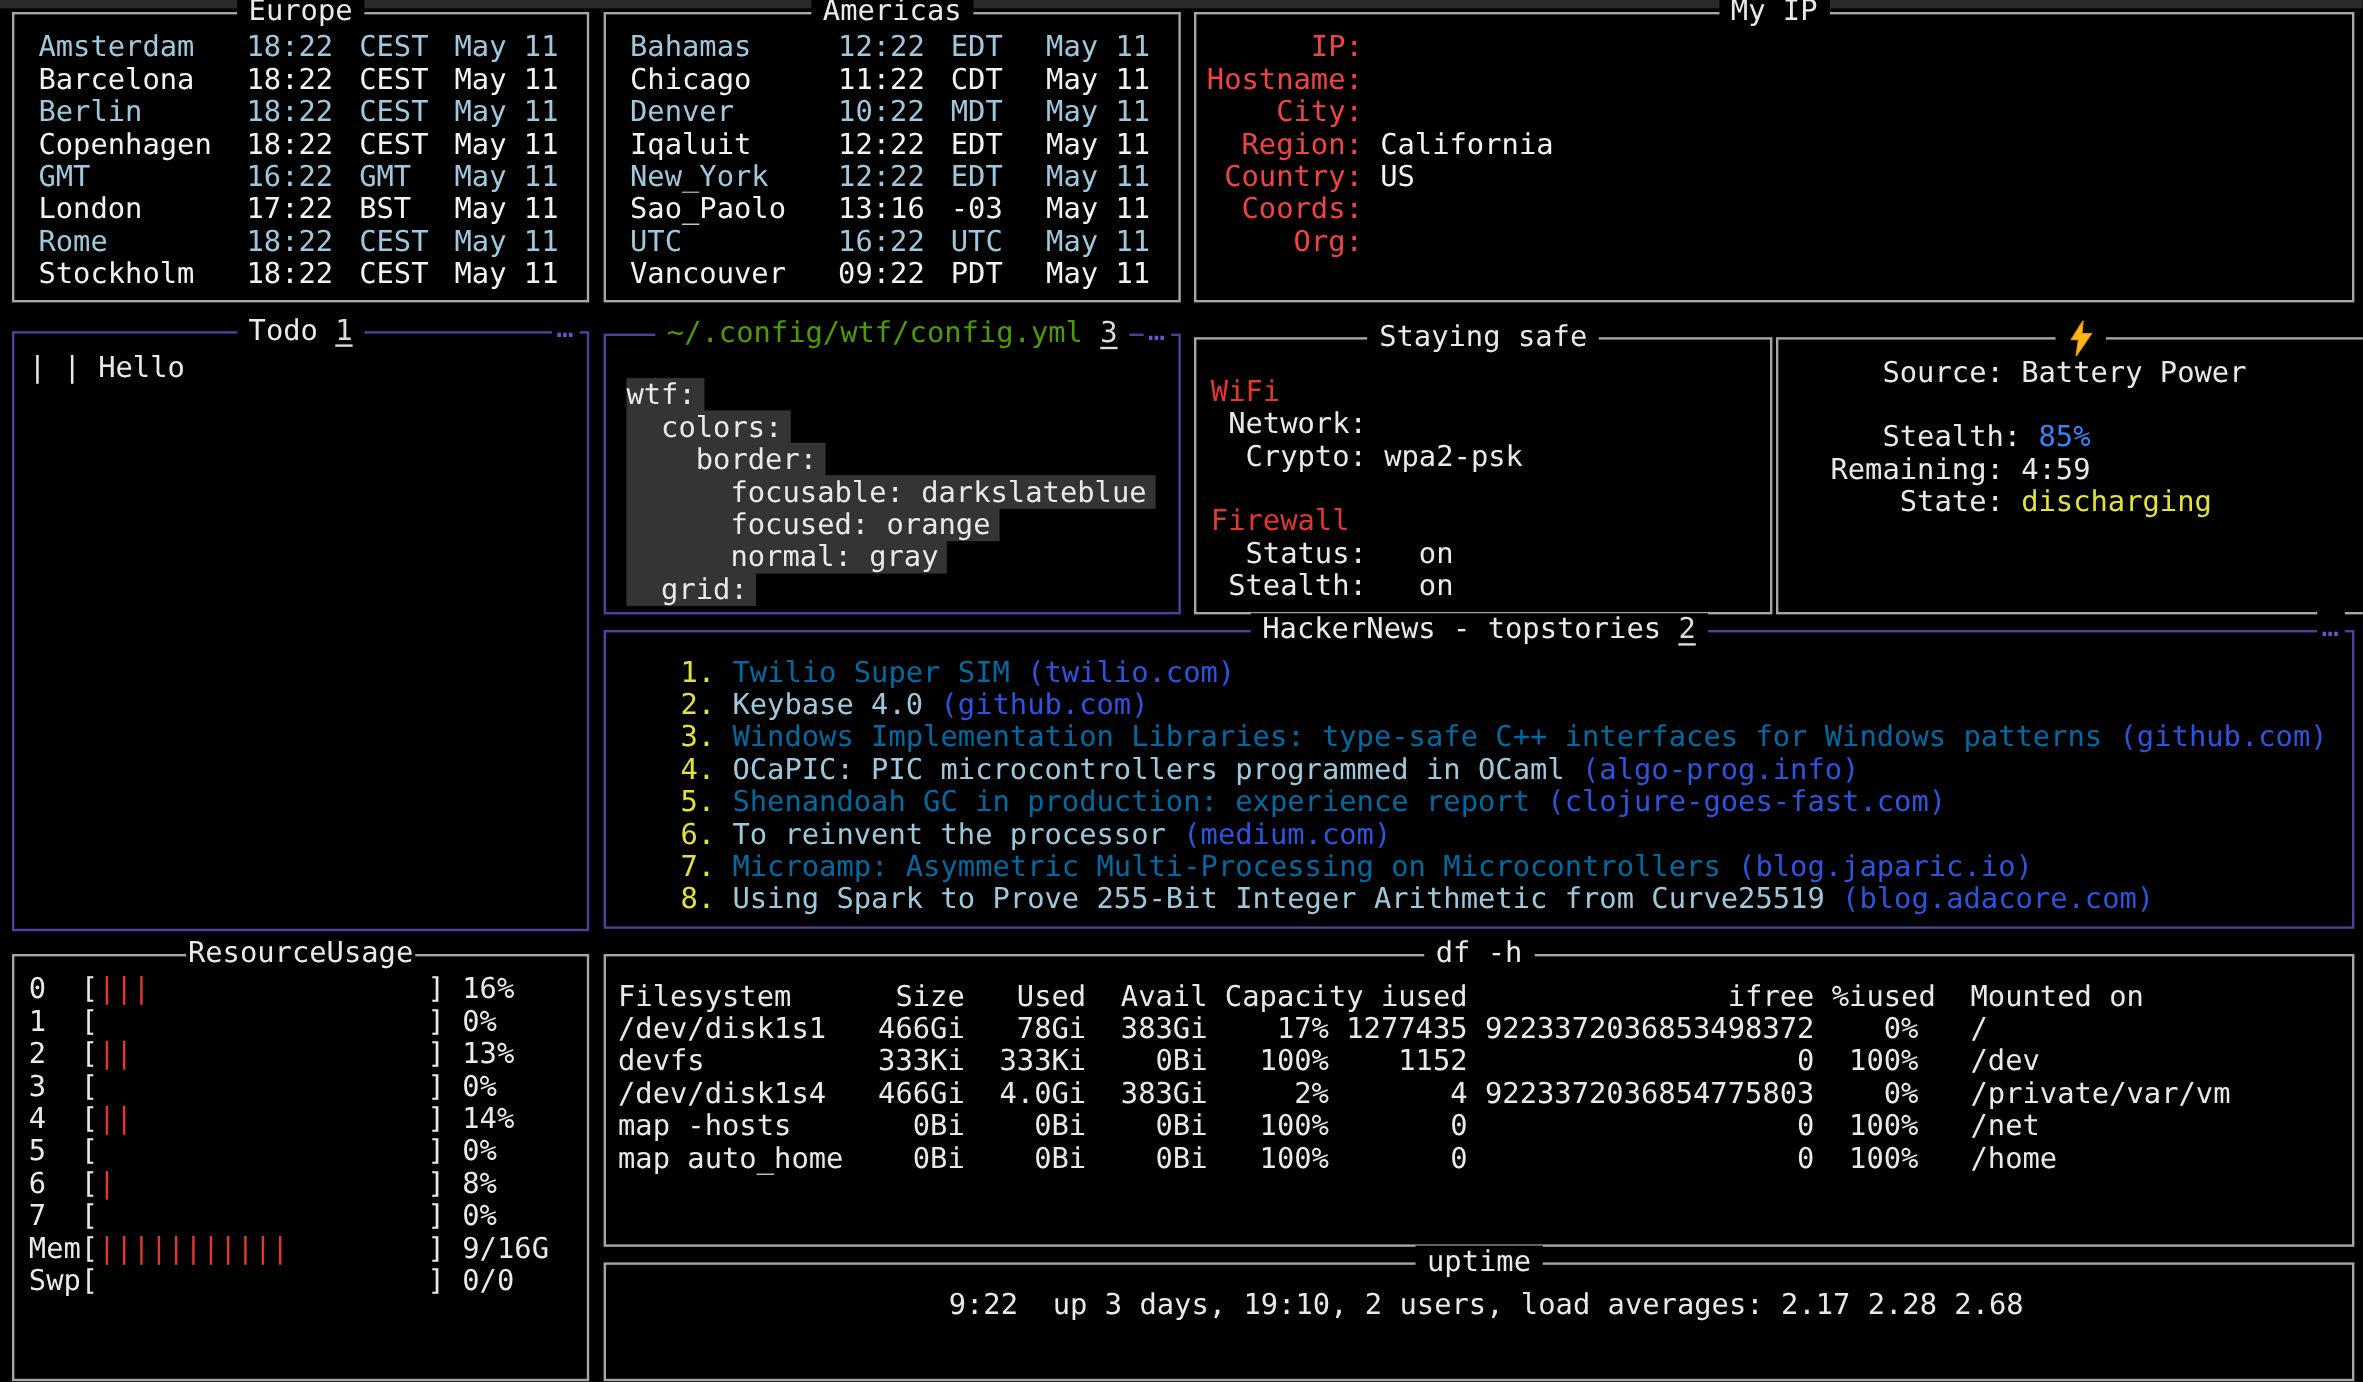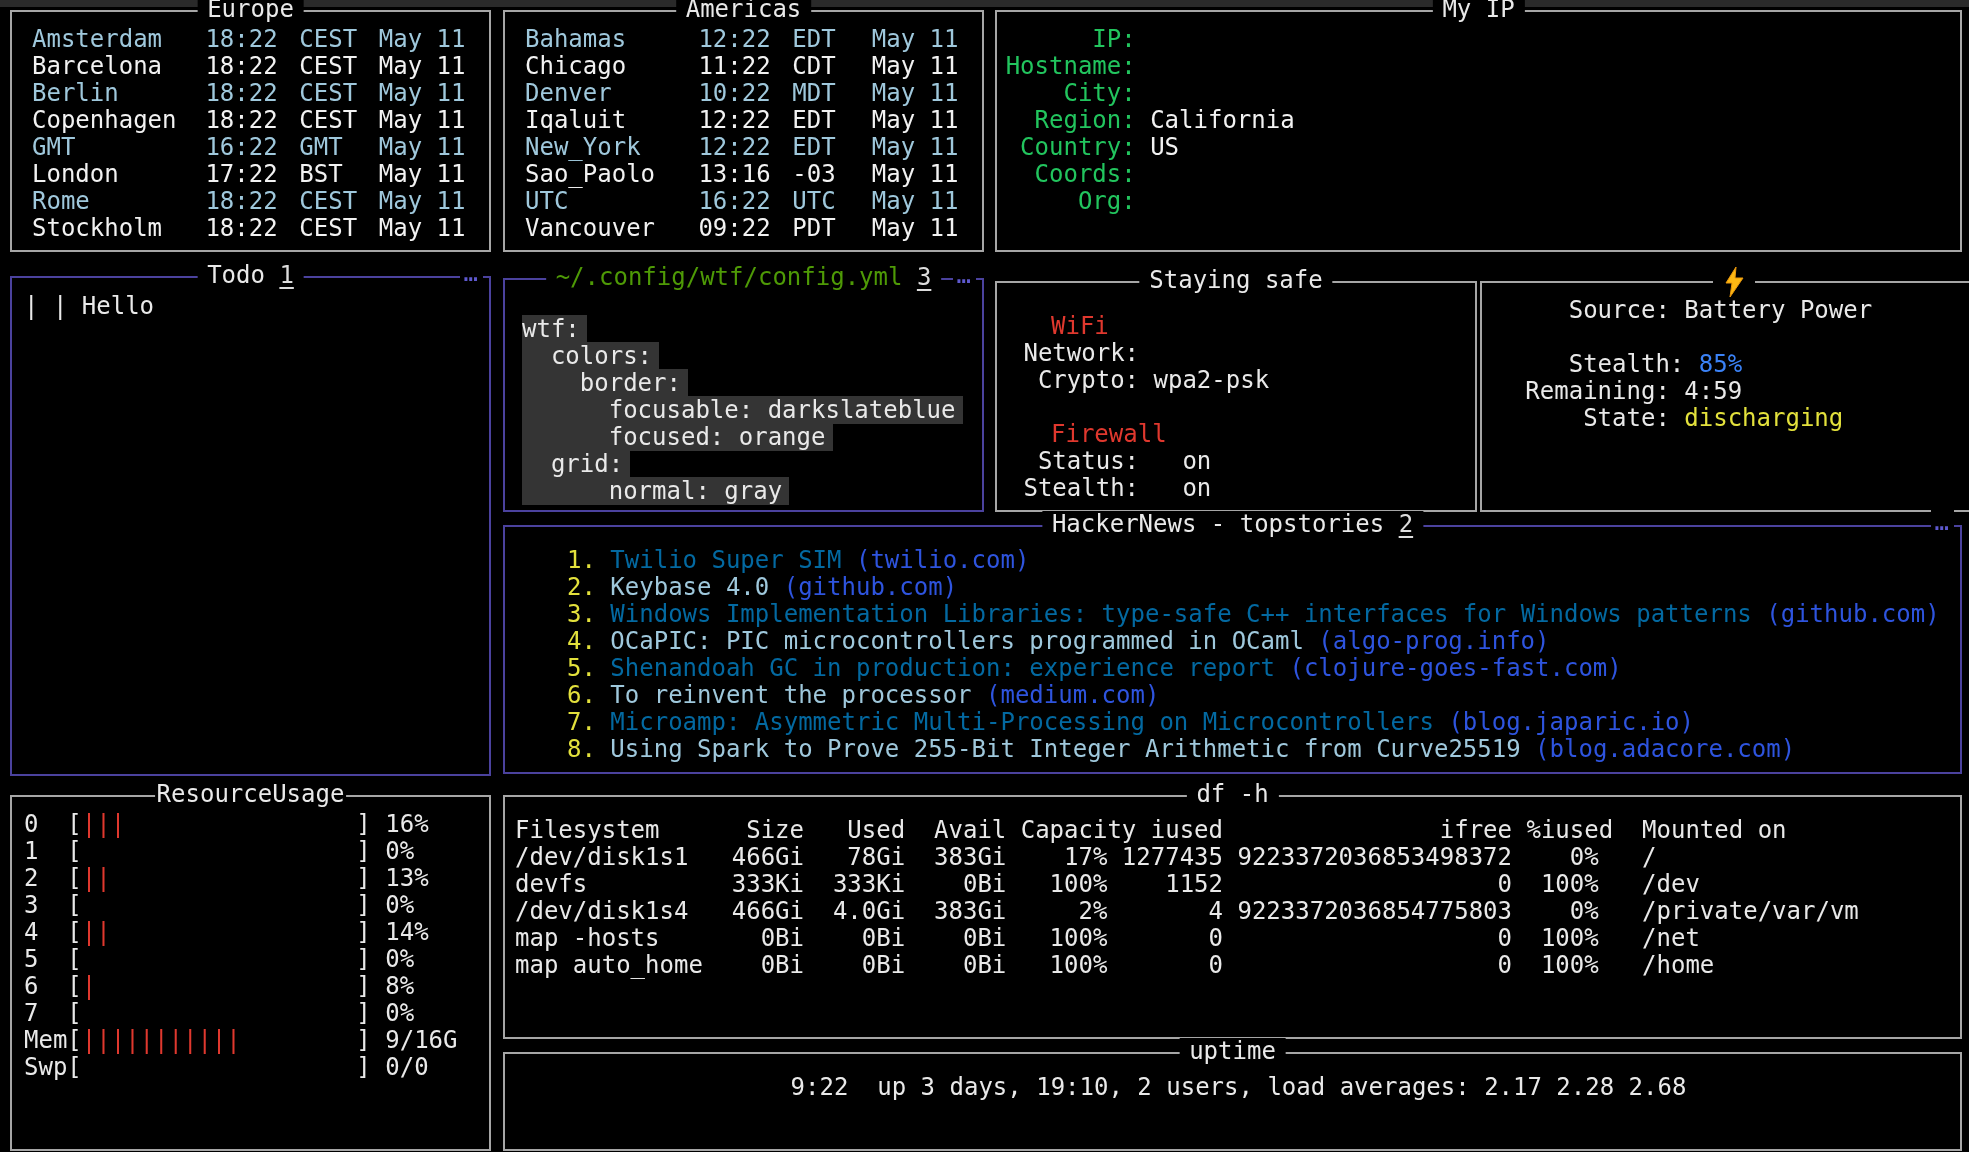--- a/index.html
+++ b/index.html
@@ -20,30 +20,30 @@
   .crow{display:flex;padding-left:20px;}
   .crow:nth-child(odd){color:#9fc8dc;}
   .crow:nth-child(even){color:#f2f2f2;}
   .crow .city{width:12ch;}
   .crow .time{width:5ch;}
   .crow .g1{width:1.5ch;}
   .crow .tz{width:5ch;}
   .crow .g2{width:0.5ch;}
   
   .iprow{display:flex;}
-  .iplabel{width:9.6ch;text-align:right;color:#22c55e;white-space:pre;}
+  .iplabel{width:9.6ch;text-align:right;color:#ef4444;white-space:pre;}
   .ipvalue{margin-left:1ch;color:#f2f2f2;white-space:pre;}
   
   .todoline{padding-left:12px;}
   
   .cfgline{padding-left:17px;}
   .cfgline span{background:#343434;padding-right:0.5ch;white-space:pre;}
   
   .safeline{padding-left:12px;}
-  .red{color:#e0382e;margin-left:42px;}
+  .red{color:#e0382e;}
   .green{color:#3b82f6;}
   .yellow{color:#e3e13c;}
   
   .batline{padding-left:3ch;}
   
   .hnitem{padding-left:62px;white-space:nowrap;min-height:27px;}
   .hnnum{color:#e3e13c;display:inline-block;width:2ch;}
   .hntitle{margin-left:1ch;color:#0369a1;}
   .hnitem:nth-child(even) .hntitle{color:#9fc8dc;}
   .hndom{margin-left:1ch;color:#2e54de;}
@@ -245,22 +245,22 @@
 
 <div class="panel focusable" style="left:503px;top:278px;width:477px;height:230px;">
   <span class="ptitle green"><span>~/.config/wtf/config.yml</span><span class="pkey">3</span></span>
   <span class="dots">…</span>
   <div class="pbody" style="padding-top:36px;">
       <div class="line cfgline"><span>wtf:</span></div>
       <div class="line cfgline"><span>  colors:</span></div>
       <div class="line cfgline"><span>    border:</span></div>
       <div class="line cfgline"><span>      focusable: darkslateblue</span></div>
       <div class="line cfgline"><span>      focused: orange</span></div>
+      <div class="line cfgline"><span>      normal: gray</span></div>
       <div class="line cfgline"><span>  grid:</span></div>
-      <div class="line cfgline"><span>      normal: gray</span></div>
     </div>
 </div>
 
 <div class="panel" style="left:995px;top:281px;width:478px;height:227px;">
   <span class="ptitle"><span>Staying safe</span></span>
   <div class="pbody" style="padding-top:30px;">
       <div class="line safeline"><span class="red">WiFi</span></div>
       <div class="line safeline"><span> Network:</span></div>
       <div class="line safeline"><span>  Crypto: wpa2-psk</span></div>
       <div class="line safeline"><span></span></div>

